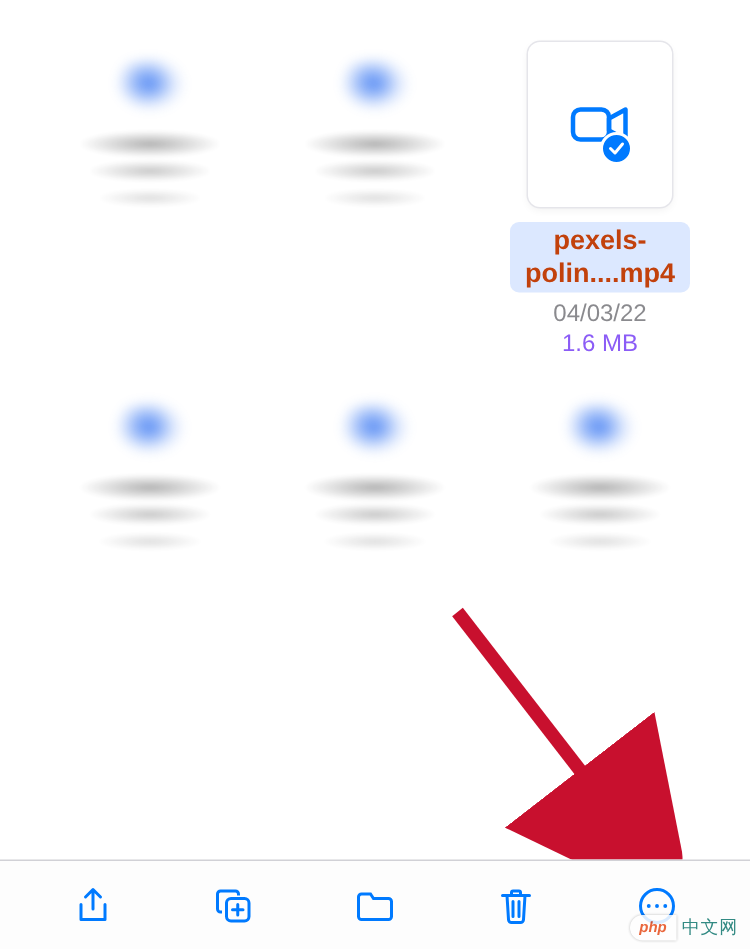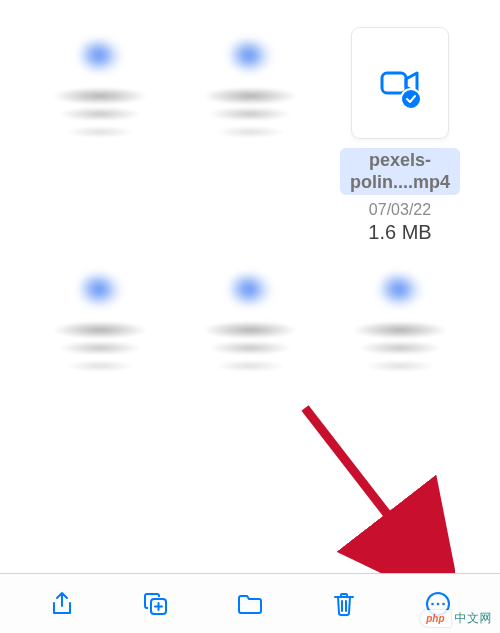--- a/index.html
+++ b/index.html
@@ -82,36 +82,36 @@
       display: flex;
       align-items: center;
       justify-content: center;
     }
     .check-badge svg { width: 12px; height: 12px; }
     .file-name {
       margin-top: 10px;
       text-align: center;
       font-size: 18px;
       font-weight: 600;
-      color: #737373;
+      color: #c2410c;
       line-height: 1.2;
       max-width: 120px;
       background: #dce8ff;
       border-radius: 6px;
       padding: 2px 4px;
     }
     .file-date {
       margin-top: 6px;
       font-size: 16px;
       color: #8a8a8e;
     }
     .file-size {
       margin-top: 2px;
-      font-size: 20px;
-      color: #404040;
+      font-size: 16px;
+      color: #8b5cf6;
     }
     .toolbar {
       position: absolute;
       bottom: 0;
       left: 0;
       right: 0;
       height: 60px;
       border-top: 1px solid #d1d1d6;
       display: flex;
       align-items: center;
@@ -187,21 +187,21 @@
         <rect x="4" y="12" width="24" height="20" rx="5"></rect>
         <path d="M28 18 L39 12 V32 L28 26 Z" stroke-linejoin="round"></path>
       </svg>
       <div class="check-badge">
         <svg viewBox="0 0 12 12">
             <path d="M2 6 L5 9 L10 3" stroke="#fff" stroke-width="2" fill="none" stroke-linecap="round" stroke-linejoin="round"></path>
           </svg>
       </div>
     </div>
     <div class="file-name">pexels-polin....mp4</div>
-    <div class="file-date">07/03/22</div>
+    <div class="file-date">04/03/22</div>
     <div class="file-size">1.6 MB</div>
   </div>
 
   <div class="file-item">
     <div class="thumbnail">
       <div class="blur-blob-top"></div>
       <div class="blur-noise"></div>
     </div>
   </div>
 

